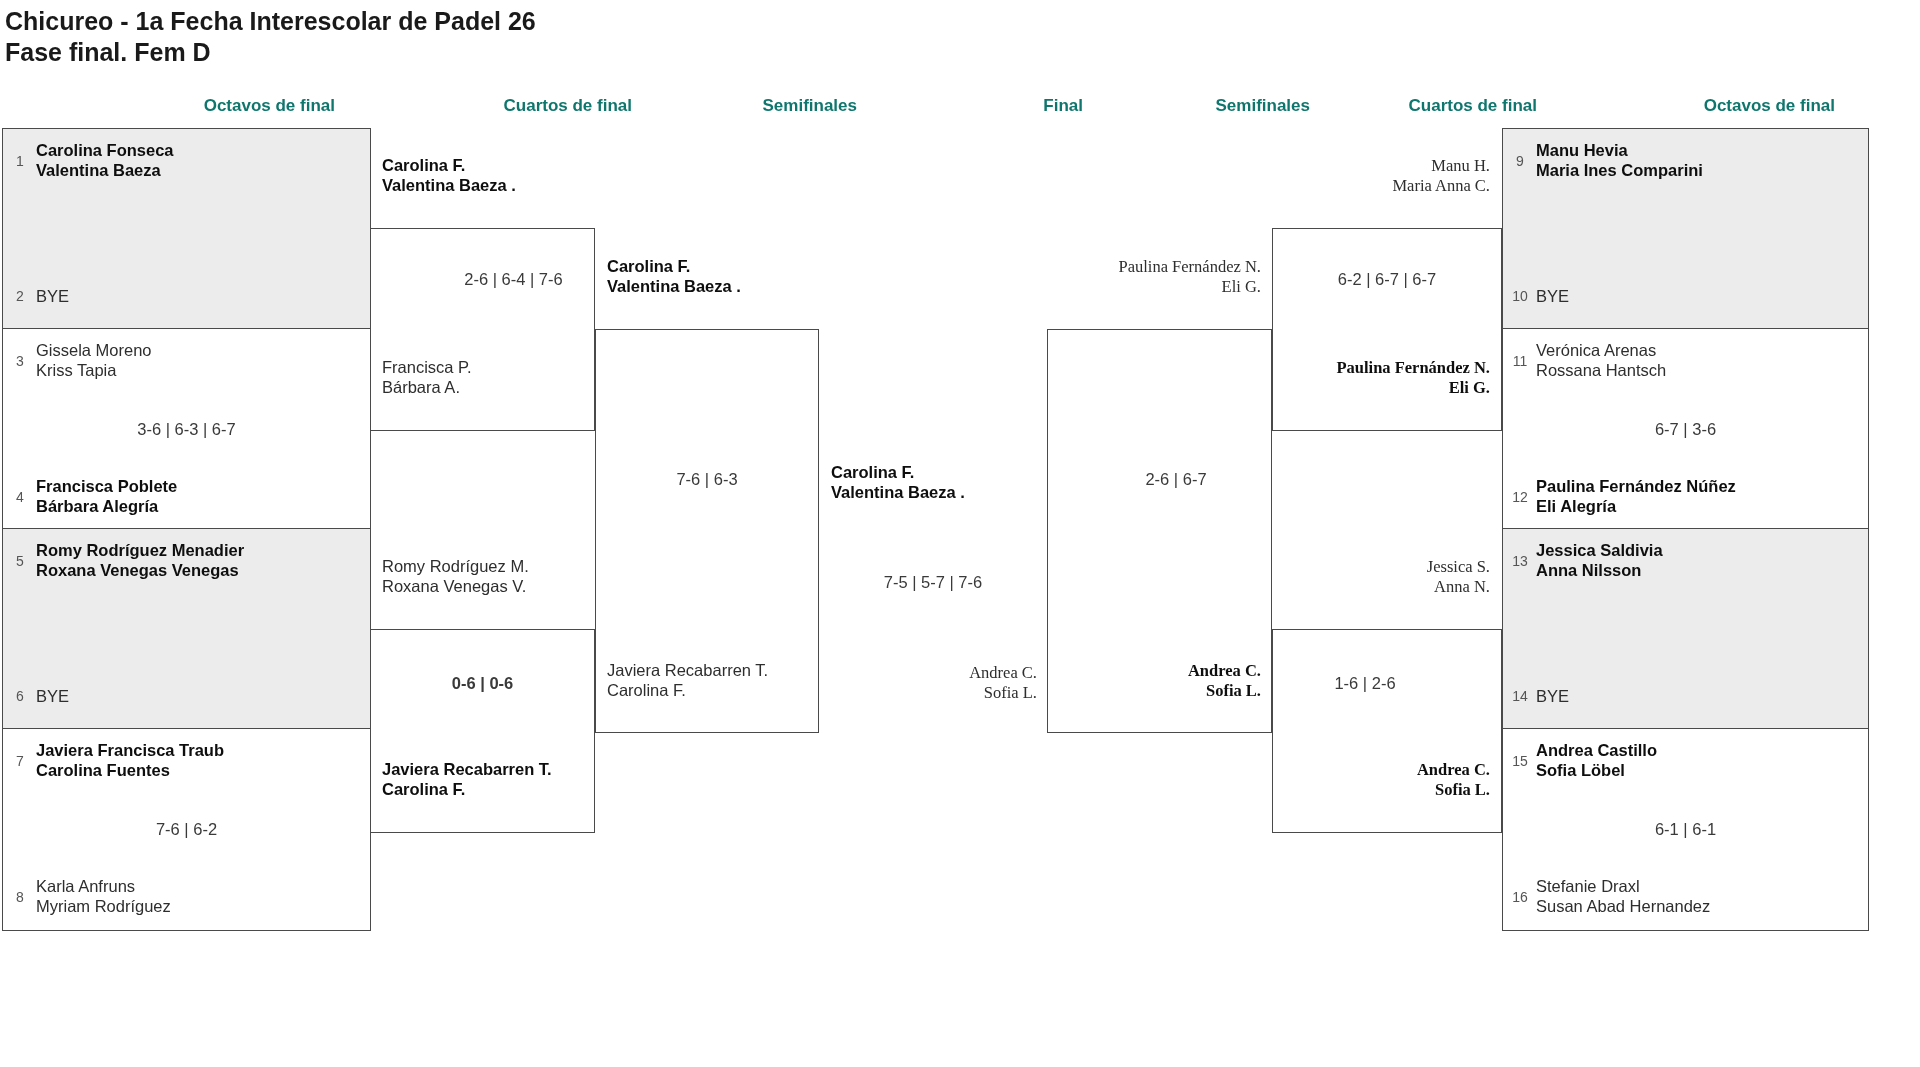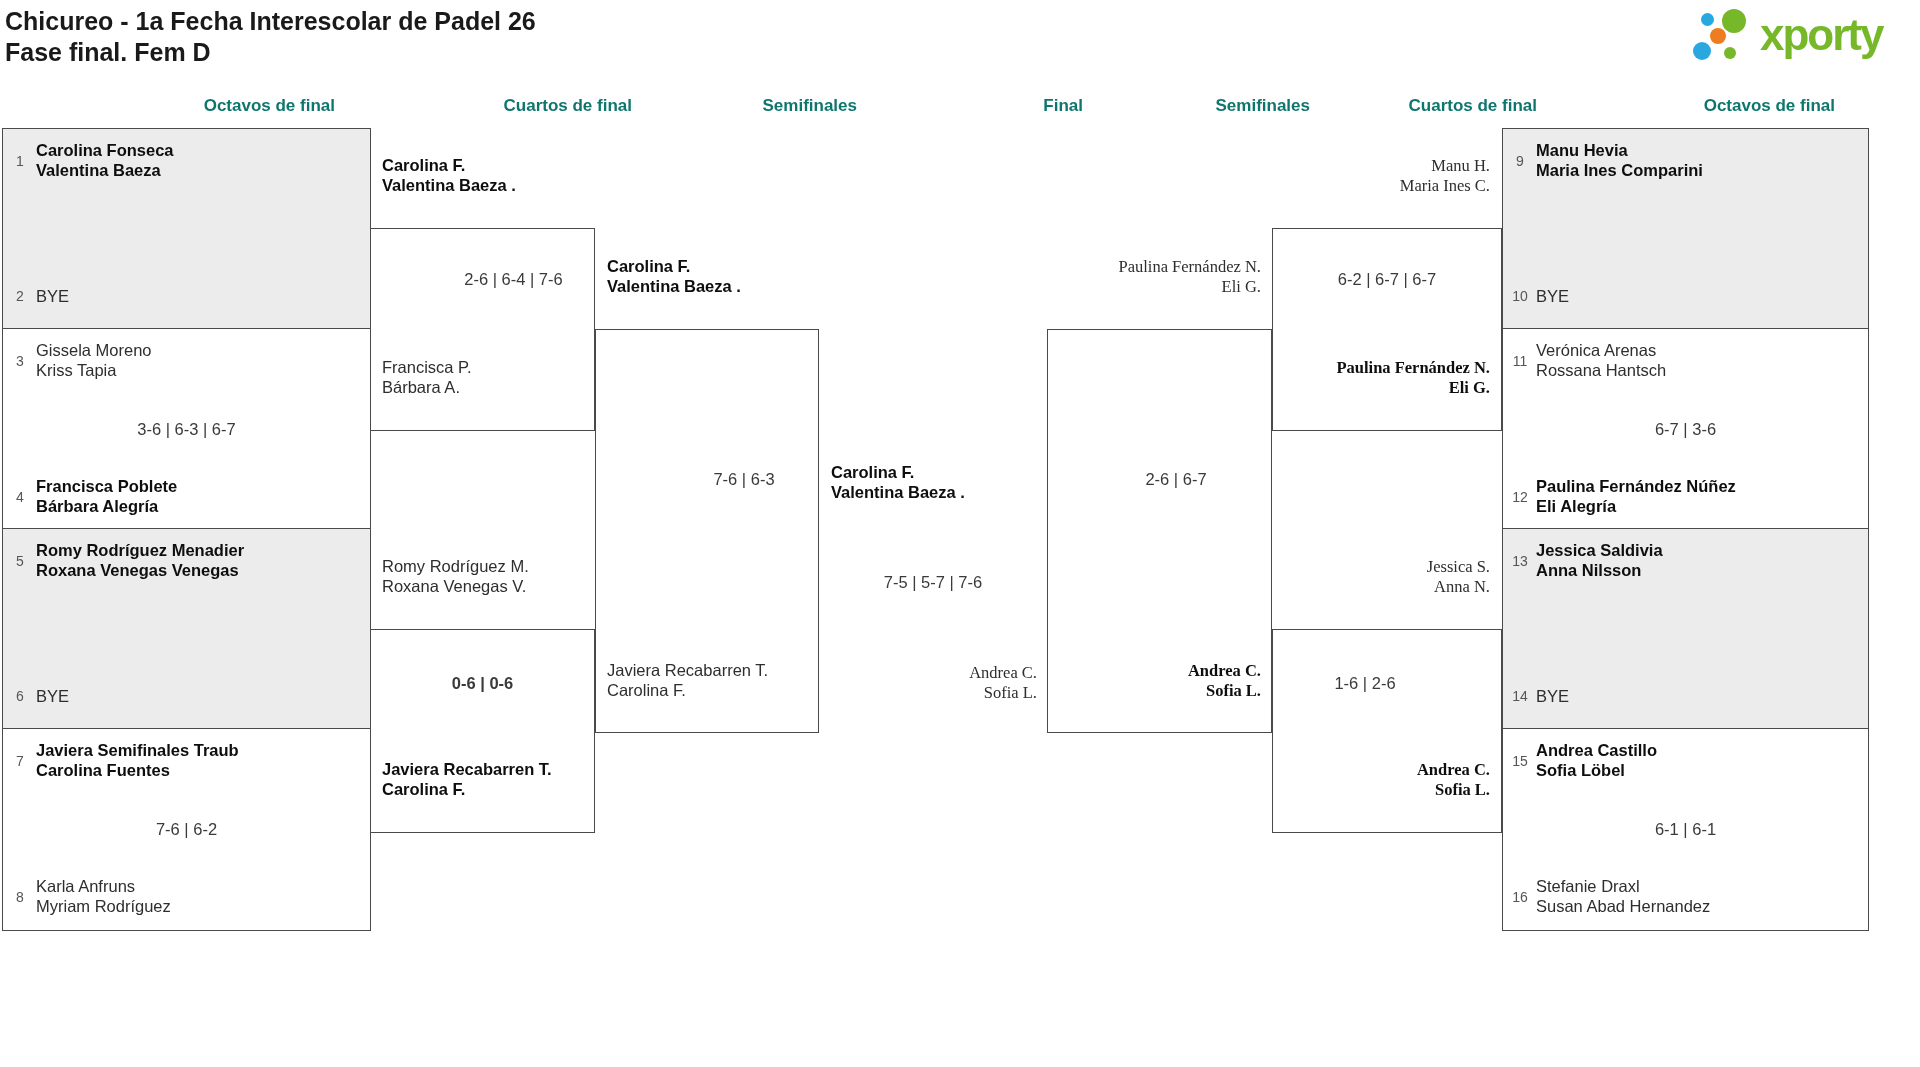--- a/index.html
+++ b/index.html
@@ -42,28 +42,20 @@
 </head>
 <body>
 
 <div id="canvas">
 
   <div class="title">
     <div>Chicureo - 1a Fecha Interescolar de Padel 26</div>
     <div>Fase final. Fem D</div>
   </div>
 
-  <div class="logo">
-    <span class="dot d1"></span>
-    <span class="dot d2"></span>
-    <span class="dot d3"></span>
-    <span class="dot d4"></span>
-    <span class="dot d5"></span>
-    <span class="logo-text">xporty</span>
-  </div>
 
   <div class="rh" style="left:35px">Octavos de final</div>
   <div class="rh" style="left:332px">Cuartos de final</div>
   <div class="rh" style="left:557px">Semifinales</div>
   <div class="rh" style="left:783px">Final</div>
   <div class="rh" style="left:1010px">Semifinales</div>
   <div class="rh" style="left:1237px">Cuartos de final</div>
   <div class="rh" style="left:1535px">Octavos de final</div>
 
   <div class="obox" style="left:2px;top:128px;width:367px;height:801px;">
@@ -111,21 +103,21 @@
         <span class="seed">6</span>
         <span class="names">
             <span class="nm">BYE</span>
           </span>
       </div>
     </div>
     <div class="row">
       <div class="team t-top w">
         <span class="seed">7</span>
         <span class="names">
-          <span class="nm">Javiera Semifinales Traub</span>
+          <span class="nm">Javiera Francisca Traub</span>
           <span class="nm">Carolina Fuentes</span>
         </span>
       </div>
       <div class="score">7-6 | 6-2</div>
       <div class="team t-bot">
         <span class="seed">8</span>
         <span class="names">
           <span class="nm">Karla Anfruns</span>
           <span class="nm">Myriam Rodríguez</span>
         </span>
@@ -224,21 +216,21 @@
   <div class="score abs" style="left:370px;top:674px;width:225px;font-weight:bold;">0-6 | 0-6</div>
   <div class="slot w" style="left:382px;top:760px;">
     <span class="nm">Javiera Recabarren T.</span>
     <span class="nm">Carolina F.</span>
   </div>
 
   <div class="slot w" style="left:607px;top:257px;">
     <span class="nm">Carolina F.</span>
     <span class="nm">Valentina Baeza .</span>
   </div>
-  <div class="score abs" style="left:595px;top:470px;width:224px;padding-left:37px;">7-6 | 6-3</div>
+  <div class="score abs" style="left:595px;top:470px;width:224px;">7-6 | 6-3</div>
   <div class="slot" style="left:607px;top:661px;">
     <span class="nm">Javiera Recabarren T.</span>
     <span class="nm">Carolina F.</span>
   </div>
 
   <div class="slot w" style="left:831px;top:463px;">
     <span class="nm">Carolina F.</span>
     <span class="nm">Valentina Baeza .</span>
   </div>
   <div class="score abs" style="left:819px;top:573px;width:228px;">7-5 | 5-7 | 7-6</div>
@@ -252,21 +244,21 @@
     <span class="nm">Eli G.</span>
   </div>
   <div class="score abs" style="left:1047px;top:470px;width:258px;">2-6 | 6-7</div>
   <div class="slot right w" style="left:1047px;top:661px;width:214px;">
     <span class="nm">Andrea C.</span>
     <span class="nm">Sofia L.</span>
   </div>
 
   <div class="slot right" style="left:1272px;top:156px;width:218px;">
     <span class="nm">Manu H.</span>
-    <span class="nm">Maria Ines C.</span>
+    <span class="nm">Maria Anna C.</span>
   </div>
   <div class="score abs" style="left:1272px;top:270px;width:230px;">6-2 | 6-7 | 6-7</div>
   <div class="slot right w" style="left:1272px;top:358px;width:218px;">
     <span class="nm">Paulina Fernández N.</span>
     <span class="nm">Eli G.</span>
   </div>
 
   <div class="slot right" style="left:1272px;top:557px;width:218px;">
     <span class="nm">Jessica S.</span>
     <span class="nm">Anna N.</span>

